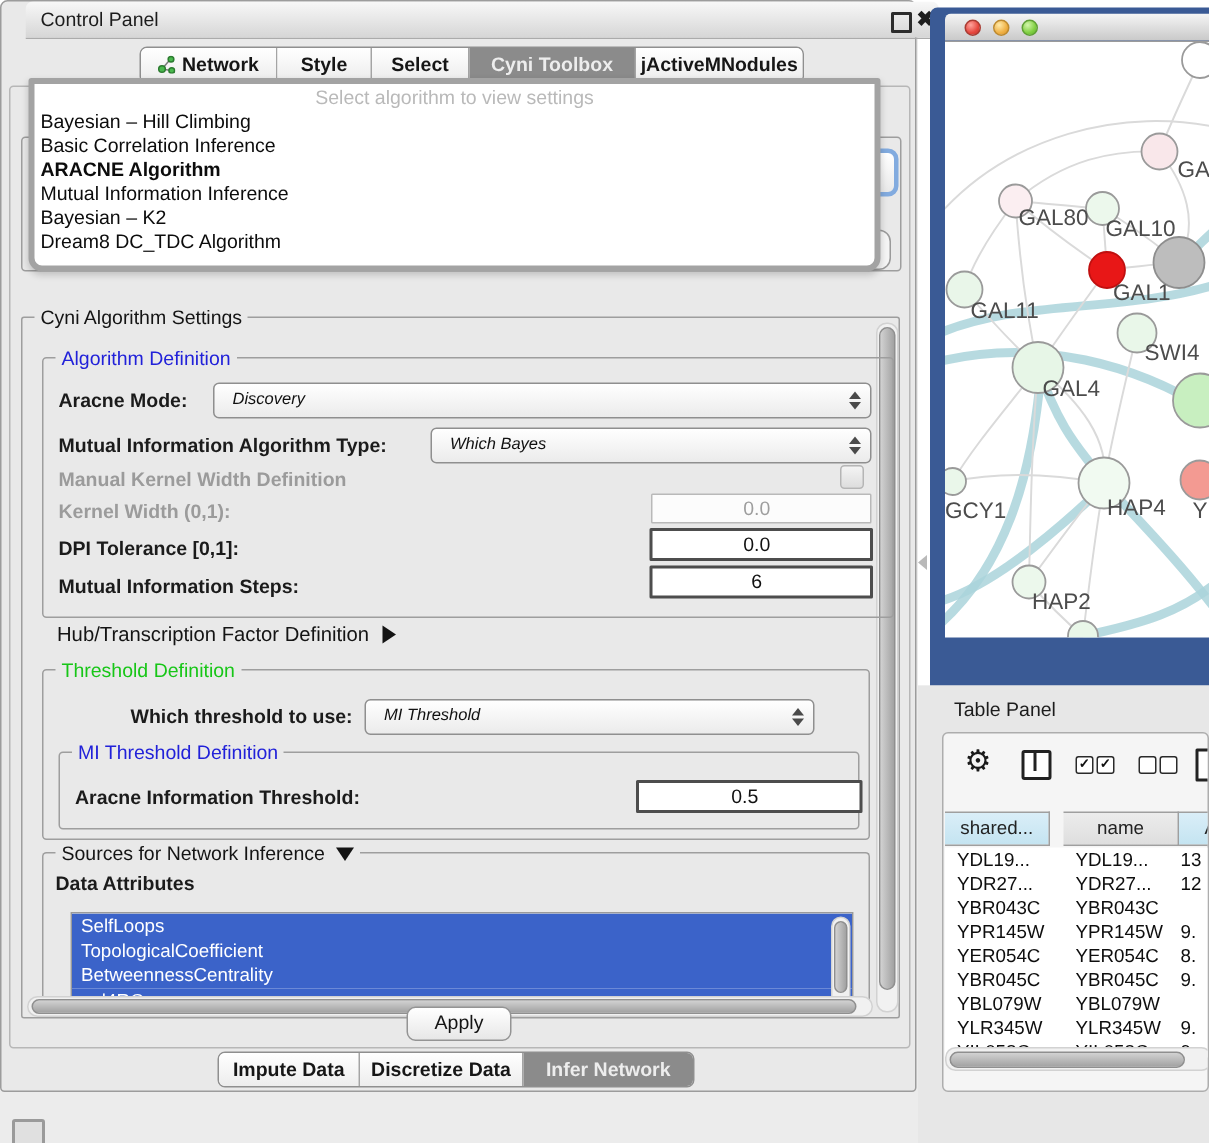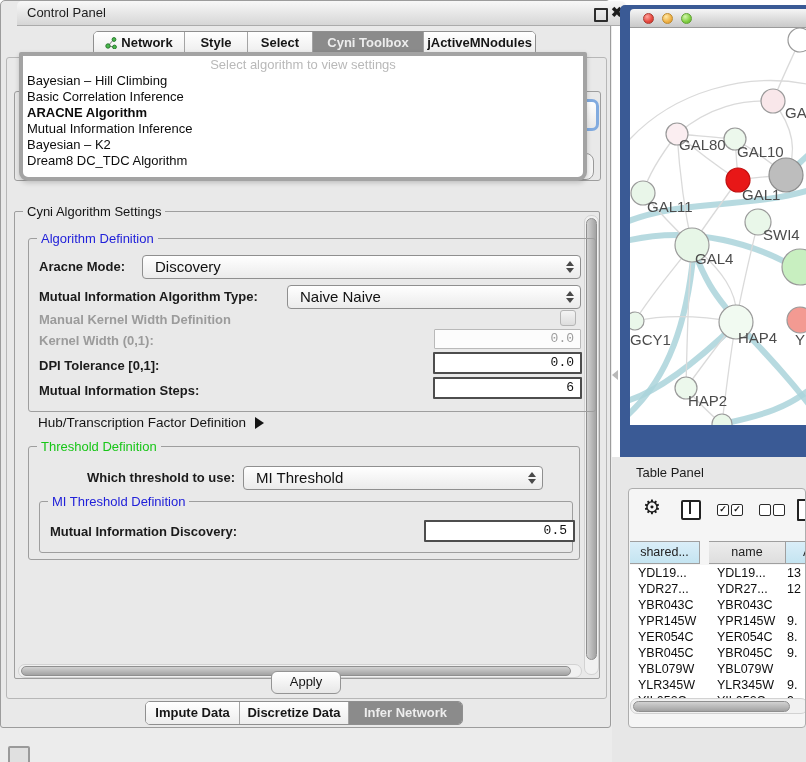--- a/index.html
+++ b/index.html
@@ -5,27 +5,27 @@
   html,body{margin:0;padding:0;width:806px;height:762px;overflow:hidden;background:#ececec;
     font-family:"Liberation Sans",sans-serif;}
   
   .groupbox{position:absolute;border:1px solid #9e9e9e;border-radius:3px;}
   .legend{position:absolute;top:-8px;left:8px;background:#e9e9e9;padding:0 4px;font-size:13px;color:#141414;white-space:nowrap;}
   .lg-blue{color:#2121d9;}
   .lg-green{color:#17c617;}
   .blabel{position:absolute;font-size:13px;font-weight:bold;color:#1b1b1b;white-space:nowrap;}
   .blabel.dis{color:#9b9b9b;}
   .combo{position:absolute;background:linear-gradient(#ffffff,#ebebeb);border:1px solid #8f8f8f;border-radius:4px;
-    font-size:15px;color:#111;}
+    font-size:11px;color:#111;font-style:italic;}
   .combo .cval{position:absolute;left:12px;top:0;line-height:21px;white-space:nowrap;}
   .stepper{position:absolute;right:6px;top:50%;transform:translateY(-50%);}
   .stp-up{width:0;height:0;border-left:4px solid transparent;border-right:4px solid transparent;border-bottom:5px solid #4a4a4a;margin-bottom:2px;}
   .stp-dn{width:0;height:0;border-left:4px solid transparent;border-right:4px solid transparent;border-top:5px solid #4a4a4a;}
   .tfield{position:absolute;background:#fff;border:2px solid #4d4d4d;border-radius:1px;font-size:13px;color:#111;
-    text-align:right;padding-right:6px;font-family:Liberation Mono, monospace;}
+    text-align:center;padding-right:6px;}
   .tfield.dis{border:1px solid #b9b9b9;color:#9e9e9e;background:#fcfcfc;}
   .sbtrack{position:absolute;background:#f1f1f1;border:1px solid #d2d2d2;border-radius:7px;}
   .sbthumbv{position:absolute;background:linear-gradient(90deg,#d2d2d2,#a2a2a2);border:1px solid #8f8f8f;border-radius:6px;}
   .sbthumbh{position:absolute;background:linear-gradient(#d2d2d2,#a2a2a2);border:1px solid #8f8f8f;border-radius:6px;}
   .pushbtn{position:absolute;background:linear-gradient(#ffffff,#e7e7e7);border:1px solid #949494;border-radius:6px;
     font-size:13px;color:#141414;text-align:center;}
   
   #cp-win{position:absolute;left:0;top:6;width:611px;height:728px;background:#e9e9e9;border:1px solid #9c9c9c;
     border-radius:5px 5px 3px 3px;box-sizing:border-box;}
   #cp-titlebar{position:absolute;left:16px;top:0;width:100%;height:24px;background:linear-gradient(#f8f8f8,#d6d6d6);
@@ -172,21 +172,21 @@
       <div class="combo" style="left:113px;top:16px;width:437px;height:22px;">
         <span class="cval">Discovery</span>
         <span class="stepper">
             <div class="stp-up"></div>
             <div class="stp-dn"></div>
           </span>
       </div>
 
       <span class="blabel" style="left:10px;top:50px;">Mutual Information Algorithm Type:</span>
       <div class="combo" style="left:258px;top:46px;width:292px;height:22px;">
-        <span class="cval">Naive Naive</span>
+        <span class="cval">Which Bayes</span>
         <span class="stepper">
             <div class="stp-up"></div>
             <div class="stp-dn"></div>
           </span>
       </div>
 
       <span class="blabel dis" style="left:10px;top:73px;">Manual Kernel Width Definition</span>
       <span class="cbox" style="left:531px;top:71px;"></span>
 
       <span class="blabel dis" style="left:10px;top:94px;">Kernel Width (0,1):</span>
@@ -210,25 +210,38 @@
       <div class="combo" style="left:214px;top:19px;width:298px;height:22px;">
         <span class="cval">MI Threshold</span>
         <span class="stepper">
             <div class="stp-up"></div>
             <div class="stp-dn"></div>
           </span>
       </div>
 
       <div class="groupbox" style="left:10px;top:54px;width:532px;height:50px;">
         <span class="legend lg-blue">MI Threshold Definition</span>
-        <span class="blabel" style="left:10px;top:22px;">Mutual Information Discovery:</span>
+        <span class="blabel" style="left:10px;top:22px;">Aracne Information Threshold:</span>
         <div class="tfield" style="left:384px;top:18px;width:141px;height:18px;line-height:18px;">0.5</div>
       </div>
     </div>
 
+    <div class="groupbox" style="left:13px;top:356px;width:550px;height:104px;border-bottom:none;">
+      <span class="legend"><span>Sources for Network Inference</span><span class="tri-down"></span></span>
+      <span class="blabel" style="left:8px;top:12px;">Data Attributes</span>
+      <div class="srclist" style="left:18px;top:39px;width:520px;height:67px;">
+        <div class="sitem">SelfLoops</div>
+        <div class="sitem">TopologicalCoefficient</div>
+        <div class="sitem">BetweennessCentrality</div>
+        <div class="sitem">gal4RGexp</div>
+        <div class="sbtrack" style="right:1px;top:2px;width:11px;height:62px;">
+          <div class="sbthumbv" style="left:1px;top:2px;width:7px;height:46px;"></div>
+        </div>
+      </div>
+    </div>
 
     <div class="sbtrack" style="left:3px;top:452px;width:562px;height:12px;">
       <div class="sbthumbh" style="left:2px;top:1px;width:548px;height:8px;"></div>
     </div>
   </div>
 
   <div class="pushbtn" style="left:270px;top:670px;width:68px;height:21px;line-height:20px;">Apply</div>
 
   <div id="botseg">
     <div class="seg" style="width:94px;"><span>Impute Data</span></div>

